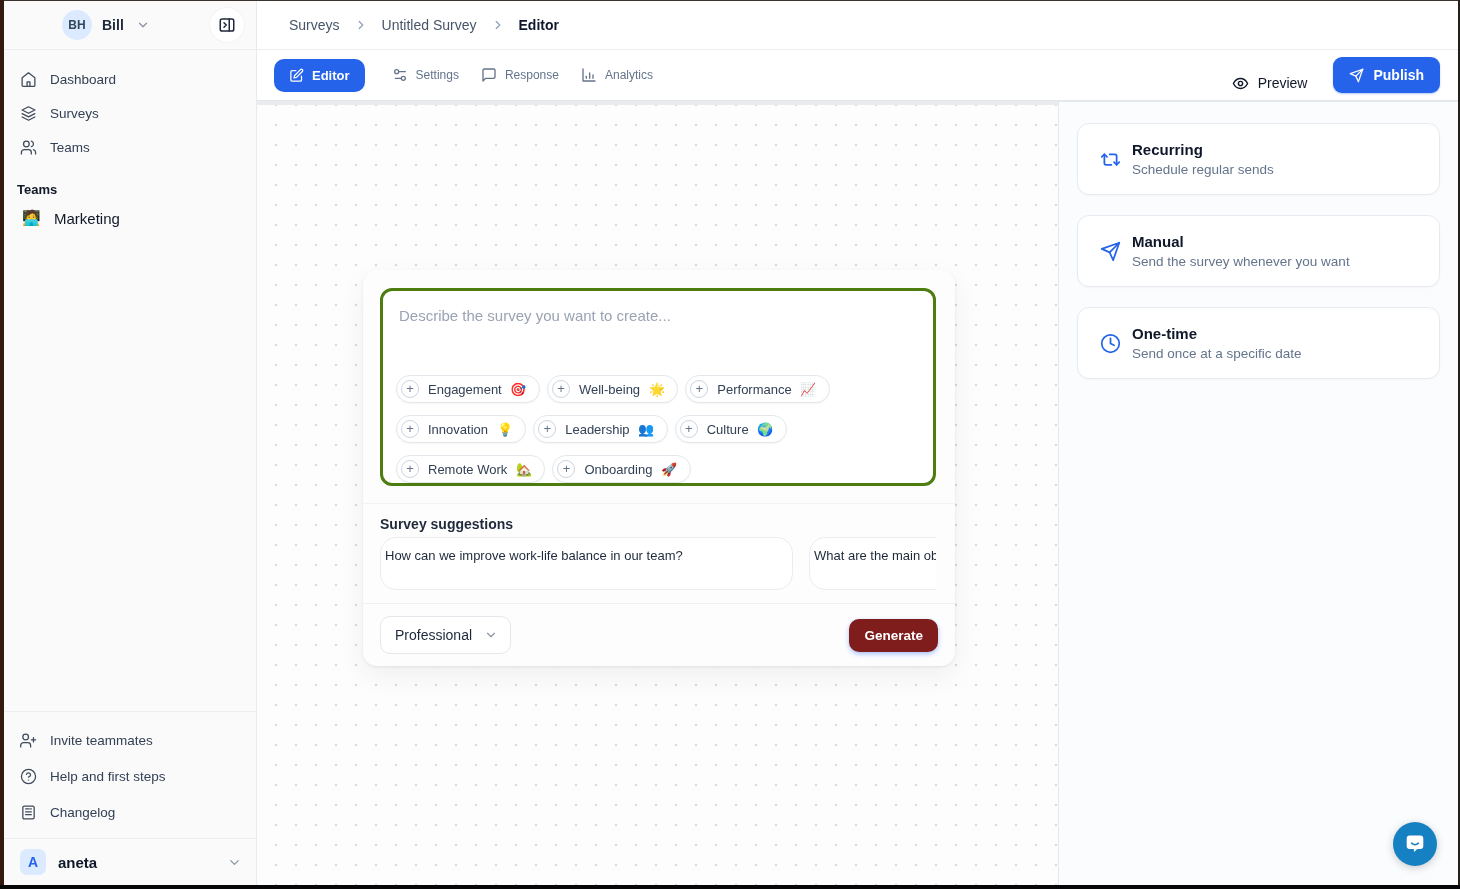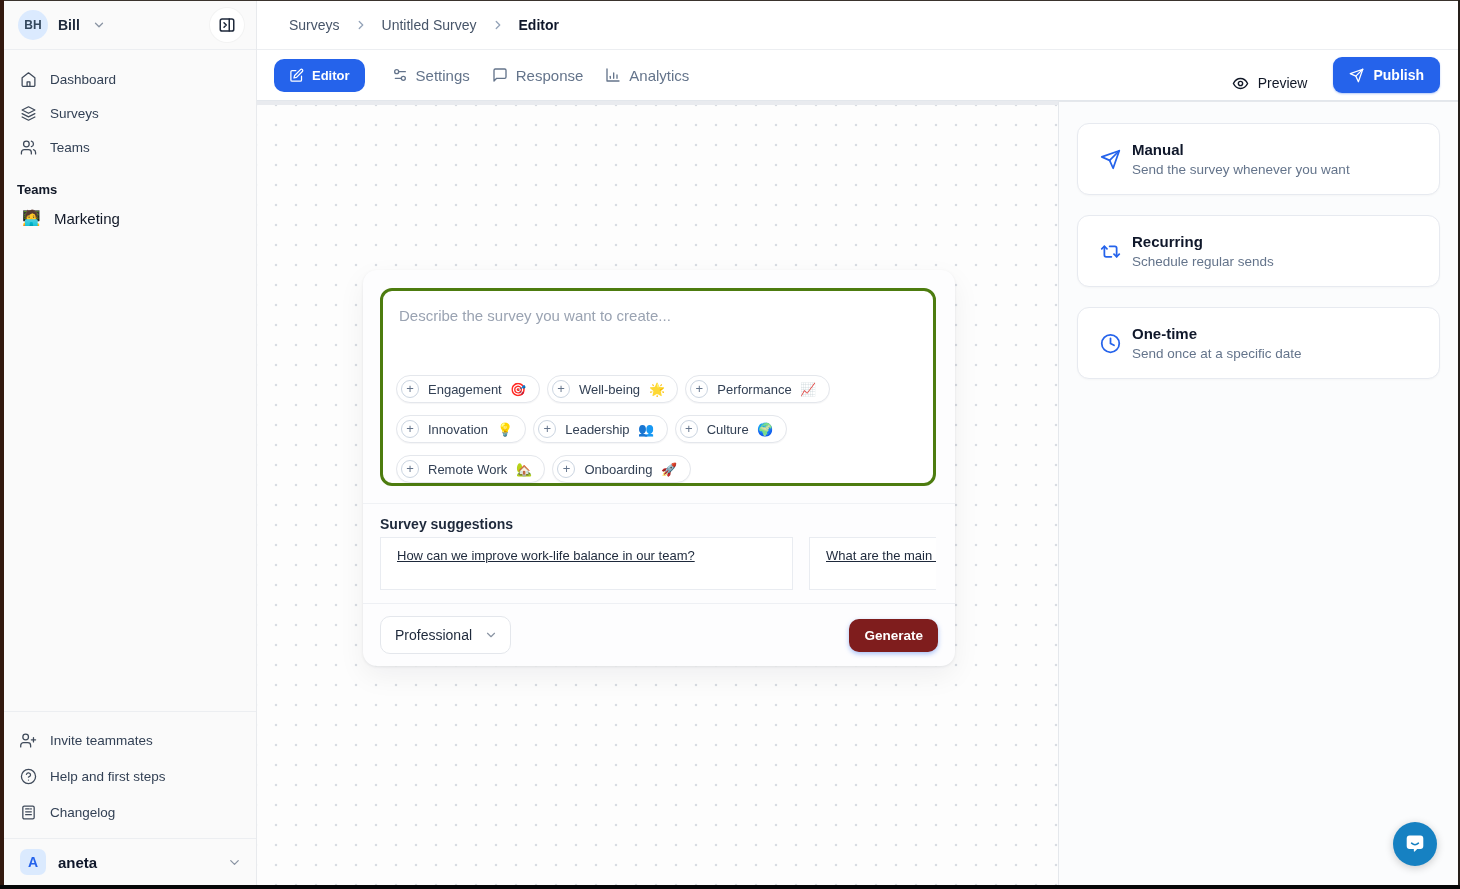--- a/index.html
+++ b/index.html
@@ -10,21 +10,21 @@
   }
   .edge-left{position:absolute;left:0;top:0;bottom:0;width:4px;background:#33190f;z-index:60;}
   .edge-bottom{position:absolute;left:0;right:0;bottom:0;height:4px;background:#060708;z-index:60;}
   .edge-right{position:absolute;right:0;top:0;bottom:0;width:2px;background:#251f1a;z-index:60;}
   .edge-top{position:absolute;left:0;top:0;width:100%;height:1px;background:#3a332d;z-index:60;}
 
   
   .sidebar{position:absolute;left:0;top:0;bottom:4px;width:257px;background:#fafafa;
     border-right:1px solid #e8eaed;box-sizing:border-box;padding-left:4px;z-index:5;}
   .ws-row{height:50px;display:flex;align-items:center;padding:0 12px 0 14px;border-bottom:1px solid #eceef1;box-sizing:border-box;}
-  .ws-left{display:flex;align-items:center;gap:10px;cursor:pointer;}
+  .ws-left{display:flex;align-items:center;gap:10px;cursor:pointer;margin-left:44px;}
   .avatar-circle{width:30px;height:30px;border-radius:50%;background:#dbeafe;color:#33475c;
     font-size:12px;font-weight:bold;display:flex;align-items:center;justify-content:center;}
   .ws-name{font-size:14px;font-weight:bold;color:#1e293b;}
   .ws-chevron{color:#8a94a3;display:flex;margin-left:2px;}
   .ws-spacer{flex:1;}
   .panel-toggle{width:34px;height:34px;border-radius:50%;background:#ffffff;display:flex;align-items:center;
     justify-content:center;color:#1e293b;cursor:pointer;box-shadow:0 0 0 1px rgba(15,23,42,0.03);}
   .nav{padding-top:12px;}
   .nav-item{height:34px;display:flex;align-items:center;gap:13px;padding-left:16px;cursor:pointer;
     font-size:13.5px;color:#334155;}
@@ -45,21 +45,21 @@
   .main-header{position:absolute;left:257px;right:2px;top:0;}
   .crumb-row{height:50px;display:flex;align-items:center;gap:14px;padding-left:32px;
     border-bottom:1px solid #eceef1;box-sizing:border-box;background:#fff;}
   .crumb{font-size:14px;color:#475569;cursor:pointer;}
   .crumb.current{color:#0f172a;font-weight:bold;cursor:default;}
   .crumb-sep{color:#94a3b8;display:flex;}
   .toolbar-row{height:51px;display:flex;align-items:center;border-bottom:1px solid #e3e7ec;
     box-sizing:border-box;padding:0 18px 0 17px;background:#fff;}
   .tab-active{display:flex;align-items:center;gap:8px;background:#2563eb;color:#fff;border-radius:10px;
     padding:9px 15px;font-size:13px;font-weight:bold;cursor:pointer;margin-right:16px;}
-  .tab{display:flex;align-items:center;gap:8px;color:#64748b;font-size:15px;cursor:pointer;padding:9px 11px;}
+  .tab{display:flex;align-items:center;gap:8px;color:#64748b;font-size:12px;cursor:pointer;padding:9px 11px;}
   .toolbar-spacer{flex:1;}
   .preview-btn{display:flex;align-items:center;gap:9px;color:#111827;font-size:14px;cursor:pointer;margin-right:26px;margin-top:16px;}
   .publish-btn{display:flex;align-items:center;gap:9px;background:#2563eb;color:#fff;font-size:14px;font-weight:bold;
     border-radius:9px;padding:10px 16px;cursor:pointer;box-shadow:0 1px 2px rgba(37,99,235,.35);}
 
   
   .canvas{position:absolute;left:257px;top:101px;width:801px;bottom:4px;background:#fdfdfd;
     background-image:radial-gradient(circle,#d8dce2 1.4px,transparent 1.6px);
     background-size:20px 20px;background-position:9px 14px;overflow:hidden;}
   .canvas-top-strip{position:absolute;left:0;top:0;right:0;height:4px;background:#e9ebef;}
@@ -76,22 +76,22 @@
   .chip{display:flex;align-items:center;gap:9px;height:26px;padding:0 12px 0 4px;background:#fff;
     border:1px solid #e4e7ec;border-radius:999px;cursor:pointer;box-shadow:0 1px 1px rgba(16,24,40,.04);}
   .chip-plus{width:18px;height:18px;border:1px solid #cbd5e1;border-radius:50%;color:#64748b;font-size:13px;
     display:flex;align-items:center;justify-content:center;line-height:1;padding-bottom:1px;box-sizing:border-box;}
   .chip-label{font-size:13px;color:#334155;}
   .chip-emoji{font-size:13px;}
 
   .sugg-section{position:absolute;left:0;right:0;top:233px;height:100px;border-top:1px solid #f0f2f5;box-sizing:border-box;}
   .sugg-title{margin:12px 0 0 17px;font-size:14px;font-weight:bold;color:#1e293b;}
   .sugg-row{position:absolute;left:17px;top:33px;width:556px;display:flex;gap:16px;overflow:hidden;}
-  .sugg-card{flex:0 0 413px;height:53px;background:#fff;border:1px solid #e9ecf1;border-radius:0;
-    box-sizing:border-box;padding:10px 16px;font-size:13px;color:#1e293b;cursor:pointer;white-space:nowrap;overflow:hidden;text-decoration:underline;}
+  .sugg-card{flex:0 0 413px;height:53px;background:#fff;border:1px solid #e9ecf1;border-radius:16px;
+    box-sizing:border-box;padding:10px 4px;font-size:13px;color:#1e293b;cursor:pointer;white-space:nowrap;overflow:hidden;}
   .footer-section{position:absolute;left:0;right:0;bottom:0;height:63px;border-top:1px solid #eef0f4;
     display:flex;align-items:center;justify-content:space-between;padding:0 17px;box-sizing:border-box;}
   .tone-select{display:flex;align-items:center;gap:12px;height:36px;padding:0 12px 0 14px;border:1px solid #e4e7ec;
     border-radius:10px;background:#fff;font-size:14px;color:#1e293b;cursor:pointer;}
   .tone-chevron{color:#8a94a3;display:flex;}
   .generate-btn{height:33px;display:flex;align-items:center;background:#7f1d1d;color:#fff;font-size:13.5px;
     font-weight:bold;border-radius:10px;padding:0 15px;cursor:pointer;box-shadow:0 2px 5px rgba(37,99,235,.4);}
 
   
   .right-panel{position:absolute;left:1058px;right:2px;top:101px;bottom:4px;background:#fbfcfd;
@@ -377,41 +377,41 @@
       <div class="generate-btn">Generate</div>
     </div>
   </div>
 </div>
 
 <div class="right-panel">
   <div class="rp-cards">
     <div class="trigger-card">
       <span class="trigger-icon">
         <svg width="21" height="21" viewBox="0 0 24 24" fill="none" stroke="currentColor" stroke-width="2" stroke-linecap="round" stroke-linejoin="round">
-            <path d="m22 2-7 20-4-9-9-4Z"></path>
-            <path d="M22 2 11 13"></path>
-          </svg>
-      </span>
-      <div class="trigger-text">
-        <div class="t-title">Manual</div>
-        <div class="t-desc">Send the survey whenever you want</div>
-      </div>
-    </div>
-    <div class="trigger-card">
-      <span class="trigger-icon">
-        <svg width="21" height="21" viewBox="0 0 24 24" fill="none" stroke="currentColor" stroke-width="2" stroke-linecap="round" stroke-linejoin="round">
             <path d="m2 9 3-3 3 3"></path>
             <path d="M13 18H7a2 2 0 0 1-2-2V6"></path>
             <path d="m22 15-3 3-3-3"></path>
             <path d="M11 6h6a2 2 0 0 1 2 2v10"></path>
           </svg>
       </span>
       <div class="trigger-text">
         <div class="t-title">Recurring</div>
         <div class="t-desc">Schedule regular sends</div>
+      </div>
+    </div>
+    <div class="trigger-card">
+      <span class="trigger-icon">
+        <svg width="21" height="21" viewBox="0 0 24 24" fill="none" stroke="currentColor" stroke-width="2" stroke-linecap="round" stroke-linejoin="round">
+            <path d="m22 2-7 20-4-9-9-4Z"></path>
+            <path d="M22 2 11 13"></path>
+          </svg>
+      </span>
+      <div class="trigger-text">
+        <div class="t-title">Manual</div>
+        <div class="t-desc">Send the survey whenever you want</div>
       </div>
     </div>
     <div class="trigger-card">
       <span class="trigger-icon">
         <svg width="21" height="21" viewBox="0 0 24 24" fill="none" stroke="currentColor" stroke-width="2" stroke-linecap="round" stroke-linejoin="round">
             <circle cx="12" cy="12" r="10"></circle>
             <path d="M12 6v6l4 2"></path>
           </svg>
       </span>
       <div class="trigger-text">

